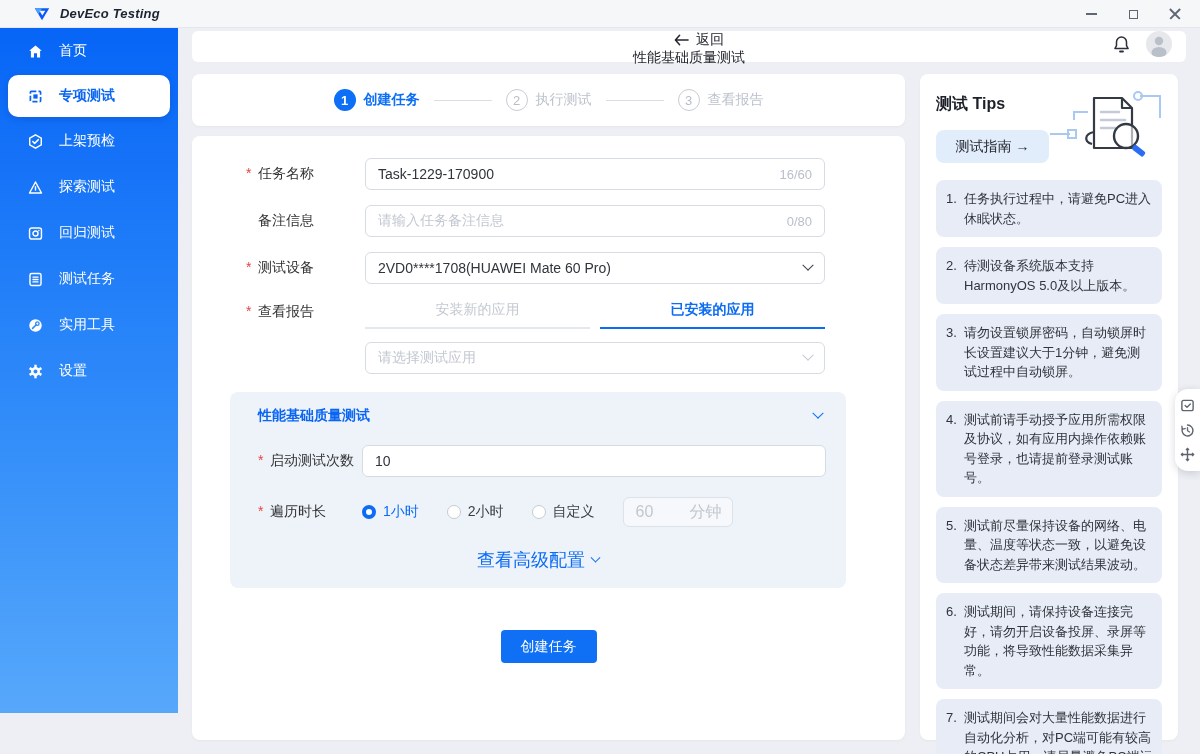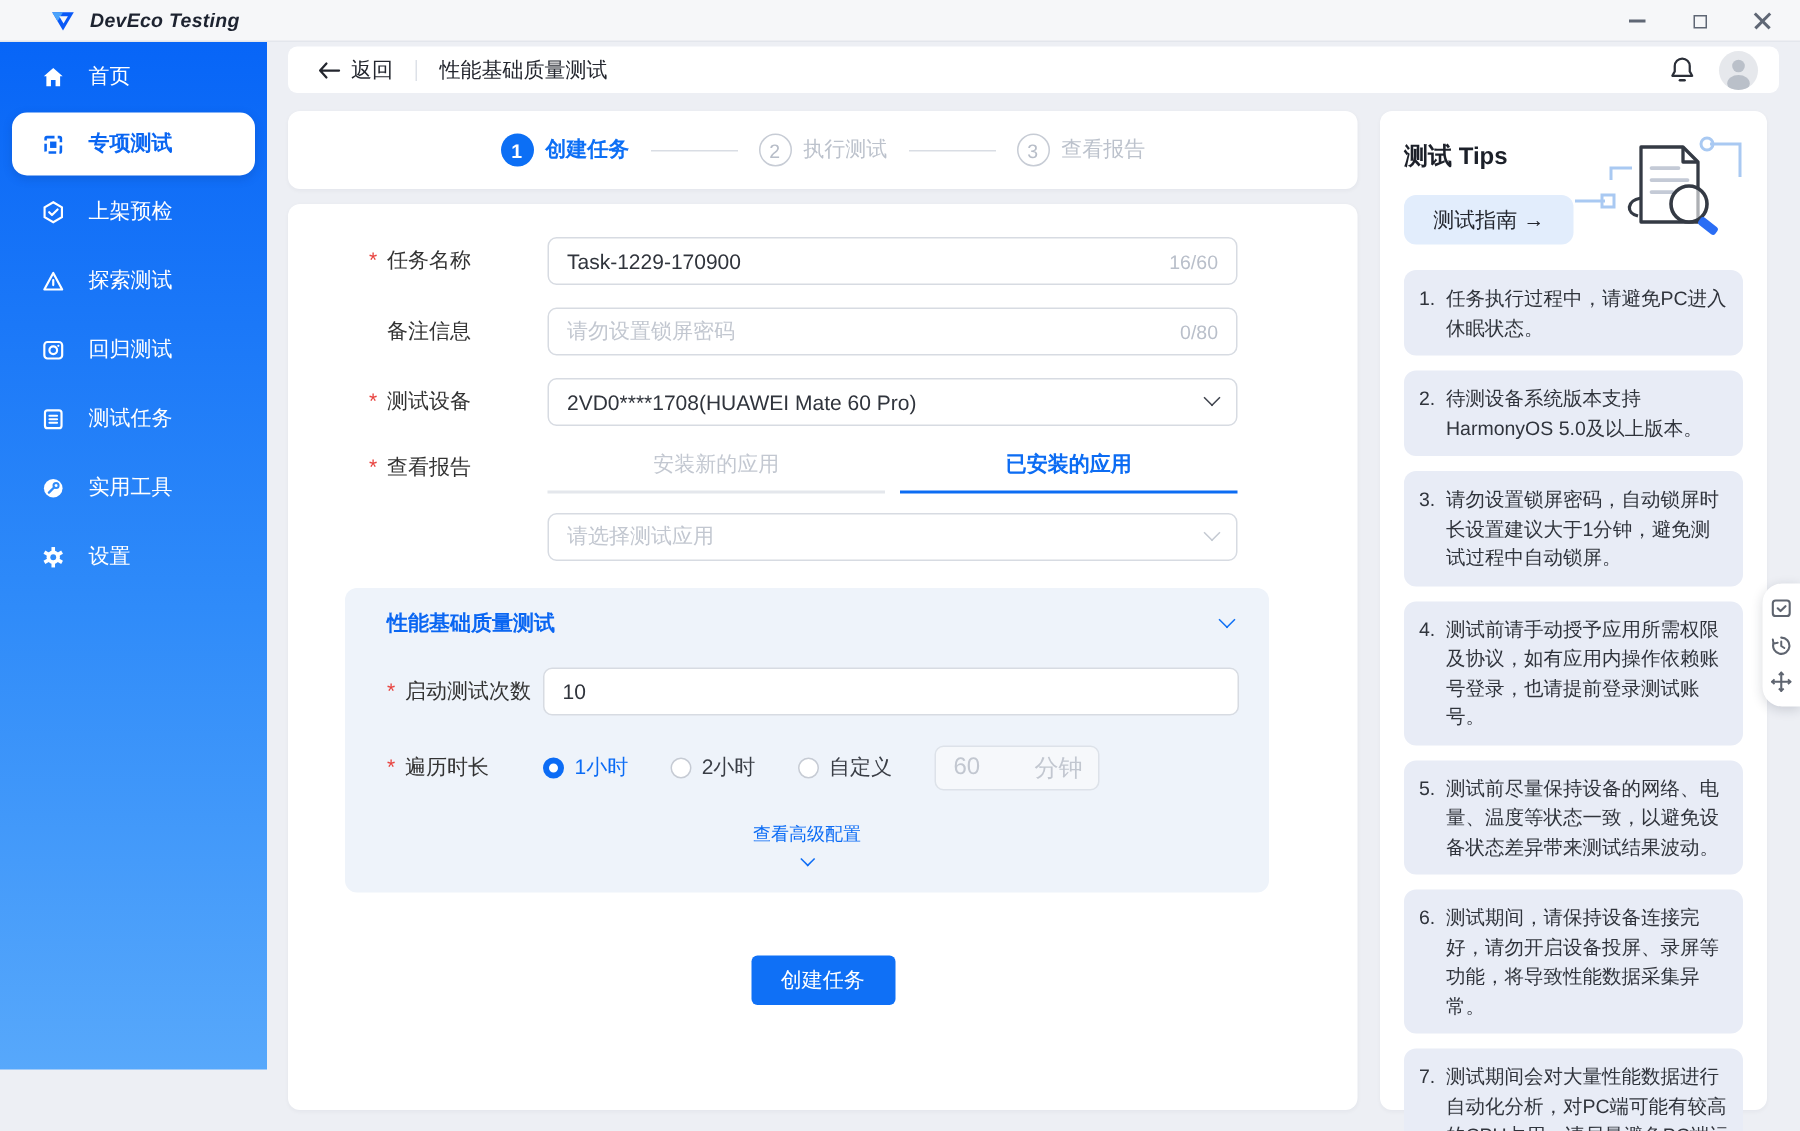--- a/index.html
+++ b/index.html
@@ -19,21 +19,21 @@
   .ic-close::before { transform:rotate(45deg); }
   .ic-close::after { transform:rotate(-45deg); }
 
   
   .sidebar { position:absolute; top:28px; left:0; width:178px; height:685px; background:linear-gradient(180deg,#0765f7 0%,#2f8bf9 55%,#57a8fb 100%); z-index:20; }
   .nav-item { height:46px; display:flex; align-items:center; padding-left:27px; gap:15px; color:#fff; font-size:14px; cursor:pointer; }
   .nav-item svg { width:17px; height:17px; flex:0 0 17px; }
   .nav-item.active { background:#fff; margin:1px 8px; height:42px; border-radius:10px; padding-left:19px; color:#0a66f2; font-weight:bold; box-shadow:0 2px 6px rgba(10,60,150,.25); }
 
   
-  .topbar { position:absolute; left:192px; top:31px; width:994px; height:31px; background:#fff; border-radius:6px; display:flex; align-items:center; z-index:10; }
+  .topbar { position:absolute; left:192px; top:31px; width:994px; height:31px; background:#fff; border-radius:6px; display:flex; align-items:center; z-index:10;flex-direction:column; }
   .back { display:flex; align-items:center; gap:7px; margin-left:20px; cursor:pointer; }
   .back svg { width:15px; height:12px; }
   .back-label { font-size:14px; color:#23262e; }
   .topbar-divider { width:1px; height:14px; background:#dde1e8; margin:0 15px; }
   .page-title { font-size:14px; color:#23262e; font-weight:500; }
   .topbar-right { position:absolute; right:14px; display:flex; align-items:center; gap:16px; }
   .bell { width:17px; height:19px; cursor:pointer; }
   .avatar { width:26px; height:26px; border-radius:50%; background:#e6e8ec; overflow:hidden; cursor:pointer; }
 
   
@@ -82,21 +82,21 @@
   .sec-field { flex:1; }
   .sec-input { height:32px; background:#fff; border:1px solid #d7dbe2; border-radius:6px; display:flex; align-items:center; padding:0 12px; font-size:14px; color:#30343c; cursor:text; }
   .radio-group { display:flex; align-items:center; gap:28px; }
   .radio { display:flex; align-items:center; gap:7px; cursor:pointer; }
   .radio-dot { width:14px; height:14px; border-radius:50%; background:#fff; }
   .radio.on .radio-dot { border:4.5px solid #0c6cf5; }
   .radio.off .radio-dot { border:1.5px solid #c6cbd4; }
   .radio.on .radio-label { color:#0c6cf5; }
   .radio-label { font-size:14px; color:#3a3e46; }
   .mini-input { width:110px; height:30px; border:1px solid #dde2e9; border-radius:6px; background:#f6f8fb; display:flex; align-items:center; justify-content:space-between; padding:0 10px 0 12px; font-size:16px; color:#c2c7d0; }
-  .advanced { margin-top:21px; display:flex; align-items:center; justify-content:center; gap:7px; color:#0c6cf5; font-size:12px; cursor:pointer;flex-direction:column; }
+  .advanced { margin-top:21px; display:flex; align-items:center; justify-content:center; gap:7px; color:#0c6cf5; font-size:18px; cursor:pointer; }
   .chev-sm { width:7px; height:7px; border-right:1.5px solid #0c6cf5; border-bottom:1.5px solid #0c6cf5; transform:rotate(45deg) translate(-2px,-2px); }
 
   .submit-wrap { display:flex; justify-content:center; margin-top:42px; }
   .submit-btn { min-width:88px; height:33px; padding:0 20px; background:#0f70f6; color:#fff; border:none; border-radius:4px; font-size:14px; cursor:pointer; font-family:inherit; }
 
   
   .tips-inner { padding:20px 16px 0; position:relative; height:100%; }
   .tips-title { font-size:16px; font-weight:bold; color:#1c2029; }
   .guide-btn { margin-top:15px; width:113px; height:33px; background:#e2edfc; border-radius:8px; display:flex; align-items:center; justify-content:center; font-size:14px; color:#23262e; cursor:pointer; }
   .tips-illu { position:absolute; top:8px; right:8px; width:122px; height:86px; }
@@ -253,21 +253,21 @@
       </div>
     </div>
 
     <div class="form-row">
       <div class="form-label">
         <span class="star hidden">*</span>
         <span>备注信息</span>
       </div>
       <div class="field">
         <div class="input-box">
-          <span class="placeholder">请勿设置锁屏密码</span>
+          <span class="placeholder">请输入任务备注信息</span>
           <span class="counter">0/80</span>
         </div>
       </div>
     </div>
 
     <div class="form-row" style="margin-bottom:17px;">
       <div class="form-label">
         <span class="star">*</span>
         <span>测试设备</span>
       </div>

